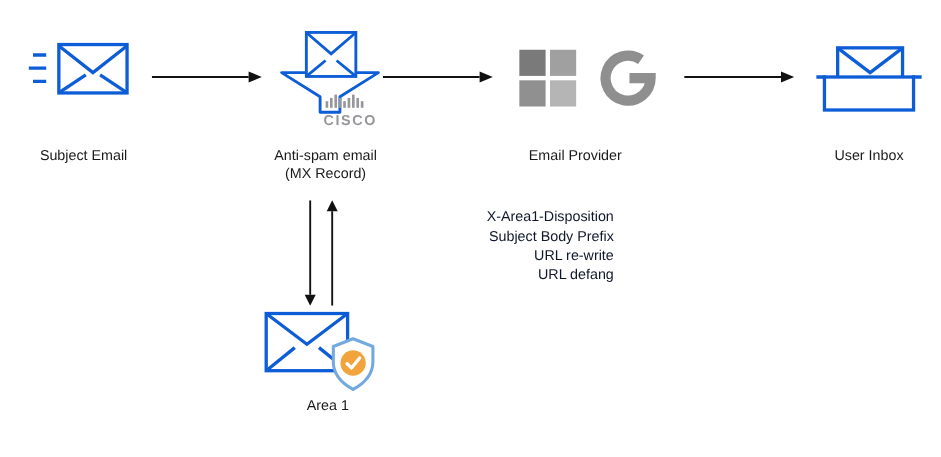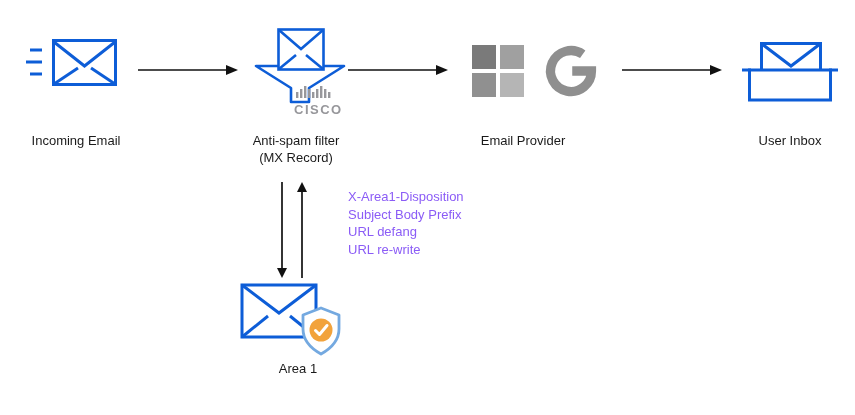--- a/index.html
+++ b/index.html
@@ -16,22 +16,22 @@
     position:absolute;
     text-align:center;
     font-size:13px;
     line-height:17px;
     color:#1a1a1a;
   }
   .annotations{
     position:absolute;
     font-size:13px;
     line-height:17.5px;
-    color:#8b5cf6;
-    text-align:left;
+    color:#0f172a;
+    text-align:right;
   }
   svg{display:block;}
 </style>
 </head>
 <body>
 
 <div class="canvas">
 
   <span class="abs" style="left:26px;top:36px">
     <svg width="92" height="52" viewBox="0 0 92 52" fill="none">
@@ -41,21 +41,21 @@
         <line x1="4" y1="38" x2="16" y2="38"></line>
       </g>
       <g transform="translate(26,3)">
         <rect x="1.5" y="1.5" width="62" height="44" fill="#ffffff" stroke="#0d5dd7" stroke-width="3"></rect>
         <polyline points="2,3 32.5,27 63,3" fill="none" stroke="#0d5dd7" stroke-width="3"></polyline>
         <line x1="2" y1="45" x2="26" y2="29" stroke="#0d5dd7" stroke-width="3"></line>
         <line x1="63" y1="45" x2="39" y2="29" stroke="#0d5dd7" stroke-width="3"></line>
       </g>
     </svg>
   </span>
-  <div class="node-label" style="left:4px;top:132px;width:144px">Incoming Email</div>
+  <div class="node-label" style="left:4px;top:132px;width:144px">Subject Email</div>
 
   <span class="abs" style="left:138px;top:62px">
     <svg width="100" height="16" viewBox="0 0 100 16">
       <line x1="0" y1="8" x2="88" y2="8" stroke="#111111" stroke-width="1.7"></line>
       <polygon points="88,3 100,8 88,13" fill="#111111"></polygon>
     </svg>
   </span>
 
   <span class="abs" style="left:252px;top:24px">
     <svg width="96" height="96" viewBox="0 0 96 96" fill="none">
@@ -79,21 +79,21 @@
           <rect x="20" y="5" width="2.4" height="9"></rect>
           <rect x="24" y="2" width="2.4" height="12"></rect>
           <rect x="28" y="5" width="2.4" height="9"></rect>
           <rect x="32" y="8" width="2.4" height="6"></rect>
         </g>
         <text x="-2" y="30" font-family="Liberation Sans, sans-serif" font-size="13" font-weight="bold" letter-spacing="1.5" fill="#97979b">CISCO</text>
       </g>
     </svg>
   </span>
   <div class="node-label" style="left:224px;top:132px;width:144px">
-    <div>Anti-spam filter</div>
+    <div>Anti-spam email</div>
     <div>(MX Record)</div>
   </div>
 
   <span class="abs" style="left:348px;top:62px">
     <svg width="100" height="16" viewBox="0 0 100 16">
       <line x1="0" y1="8" x2="88" y2="8" stroke="#111111" stroke-width="1.7"></line>
       <polygon points="88,3 100,8 88,13" fill="#111111"></polygon>
     </svg>
   </span>
 
@@ -139,22 +139,22 @@
       <line x1="10" y1="0" x2="10" y2="86" stroke="#111111" stroke-width="1.7"></line>
       <polygon points="5,86 10,96 15,86" fill="#111111"></polygon>
       <line x1="30" y1="96" x2="30" y2="10" stroke="#111111" stroke-width="1.7"></line>
       <polygon points="25,10 30,0 35,10" fill="#111111"></polygon>
     </svg>
   </span>
 
   <div class="annotations" style="left:348px;top:188px;width:210px">
     <div>X-Area1-Disposition</div>
     <div>Subject Body Prefix</div>
+    <div>URL re-write</div>
     <div>URL defang</div>
-    <div>URL re-write</div>
   </div>
 
   <span class="abs" style="left:240px;top:283px">
     <svg width="104" height="88" viewBox="0 0 104 88" fill="none">
 
       <rect x="2" y="2" width="74" height="52" fill="#ffffff" stroke="#0d5dd7" stroke-width="3"></rect>
       <polyline points="2,2 39,30 76,2" fill="none" stroke="#0d5dd7" stroke-width="3"></polyline>
       <line x1="2" y1="54" x2="28" y2="33" stroke="#0d5dd7" stroke-width="3"></line>
       <line x1="76" y1="54" x2="50" y2="33" stroke="#0d5dd7" stroke-width="3"></line>
 

